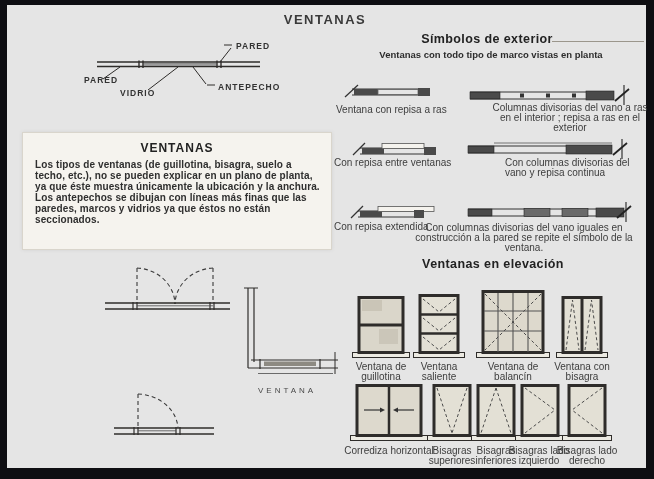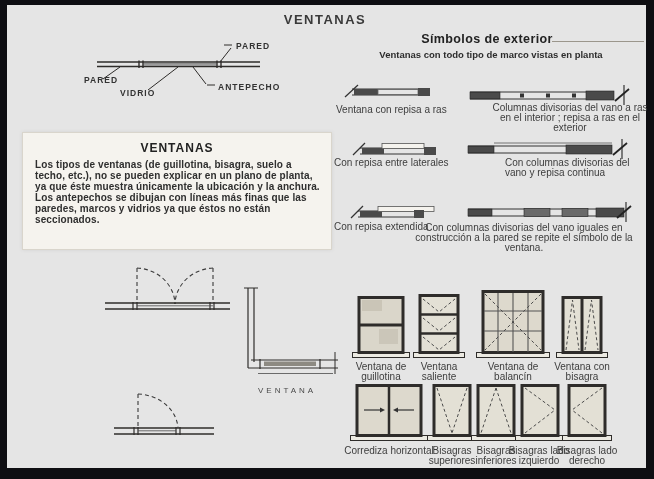--- a/index.html
+++ b/index.html
@@ -98,21 +98,21 @@
   <div class="abs cap center" style="left:490px;top:103px;width:160px">Columnas divisorias del vano a ras en el interior ; repisa a ras en el exterior</div>
 
   <svg class="abs" style="left:350px;top:139px" width="88" height="22" viewBox="0 0 88 22">
     <line x1="3" y1="16" x2="15" y2="4" stroke="#333" stroke-width="1.2"></line>
     <line x1="10" y1="9" x2="86" y2="9" stroke="#333" stroke-width="1"></line>
     <line x1="10" y1="15" x2="86" y2="15" stroke="#333" stroke-width="1"></line>
     <rect x="12" y="9" width="22" height="6" fill="#4a4a4a"></rect>
     <rect x="32" y="4.5" width="42" height="5" fill="#f5f3ee" stroke="#555" stroke-width=".8"></rect>
     <rect x="74" y="8" width="12" height="8" fill="#4a4a4a"></rect>
   </svg>
-  <div class="abs cap" style="left:334px;top:158px;width:130px">Con repisa entre laterales</div>
+  <div class="abs cap" style="left:334px;top:158px;width:130px">Con repisa entre ventanas</div>
 
   <svg class="abs" style="left:466px;top:138px" width="164" height="22" viewBox="0 0 164 22">
     <rect x="2" y="8" width="26" height="7" fill="#4a4a4a" stroke="#222" stroke-width=".6"></rect>
     <line x1="2" y1="8" x2="146" y2="8" stroke="#333" stroke-width="1"></line>
     <line x1="2" y1="15" x2="146" y2="15" stroke="#333" stroke-width="1"></line>
     <line x1="28" y1="5" x2="146" y2="5" stroke="#555" stroke-width=".8"></line>
     <rect x="100" y="7" width="46" height="9" fill="#4a4a4a" stroke="#222" stroke-width=".6"></rect>
     <line x1="156" y1="1" x2="156" y2="21" stroke="#333" stroke-width="1.2"></line>
     <line x1="147" y1="17" x2="161" y2="5" stroke="#222" stroke-width="1.8"></line>
   </svg>
@@ -173,20 +173,21 @@
     <path d="M30,6 A42,36 0 0 1 70,40" fill="none" stroke="#3a3a3a" stroke-width="1.1" stroke-dasharray="4 3"></path>
     <line x1="6" y1="40" x2="106" y2="40" stroke="#2e2c2a" stroke-width="1.3"></line>
     <line x1="6" y1="46" x2="106" y2="46" stroke="#2e2c2a" stroke-width="1.3"></line>
     <line x1="26" y1="39" x2="26" y2="47" stroke="#2e2c2a" stroke-width="1.2"></line>
     <line x1="30" y1="39" x2="30" y2="47" stroke="#2e2c2a" stroke-width="1.2"></line>
     <line x1="68" y1="39" x2="68" y2="47" stroke="#2e2c2a" stroke-width="1.2"></line>
     <line x1="72" y1="39" x2="72" y2="47" stroke="#2e2c2a" stroke-width="1.2"></line>
     <line x1="30" y1="42.8" x2="68" y2="42.8" stroke="#4a4a4a" stroke-width=".8"></line>
   </svg>
 
+  <div class="abs sec-heading" style="left:373px;top:257px;width:240px">Ventanas en elevación</div>
 
   <svg class="abs" style="left:352px;top:296px" width="58" height="64" viewBox="0 0 58 64">
     <rect x="0.5" y="56.5" width="57" height="5" fill="#eceae2" stroke="#2e2c2a" stroke-width="1"></rect>
     <rect x="7" y="1.5" width="44" height="55" fill="#dad6ca" stroke="#2e2c2a" stroke-width="3"></rect>
     <rect x="10" y="4" width="20" height="11" fill="#b9b4a4" opacity=".5"></rect>
     <rect x="27" y="33" width="19" height="15" fill="#b9b4a4" opacity=".45"></rect>
     <line x1="7" y1="29" x2="51" y2="29" stroke="#2e2c2a" stroke-width="3"></line>
   </svg>
   <div class="abs elev-cap" style="left:346px;top:362px;width:70px">Ventana de guillotina</div>
 

